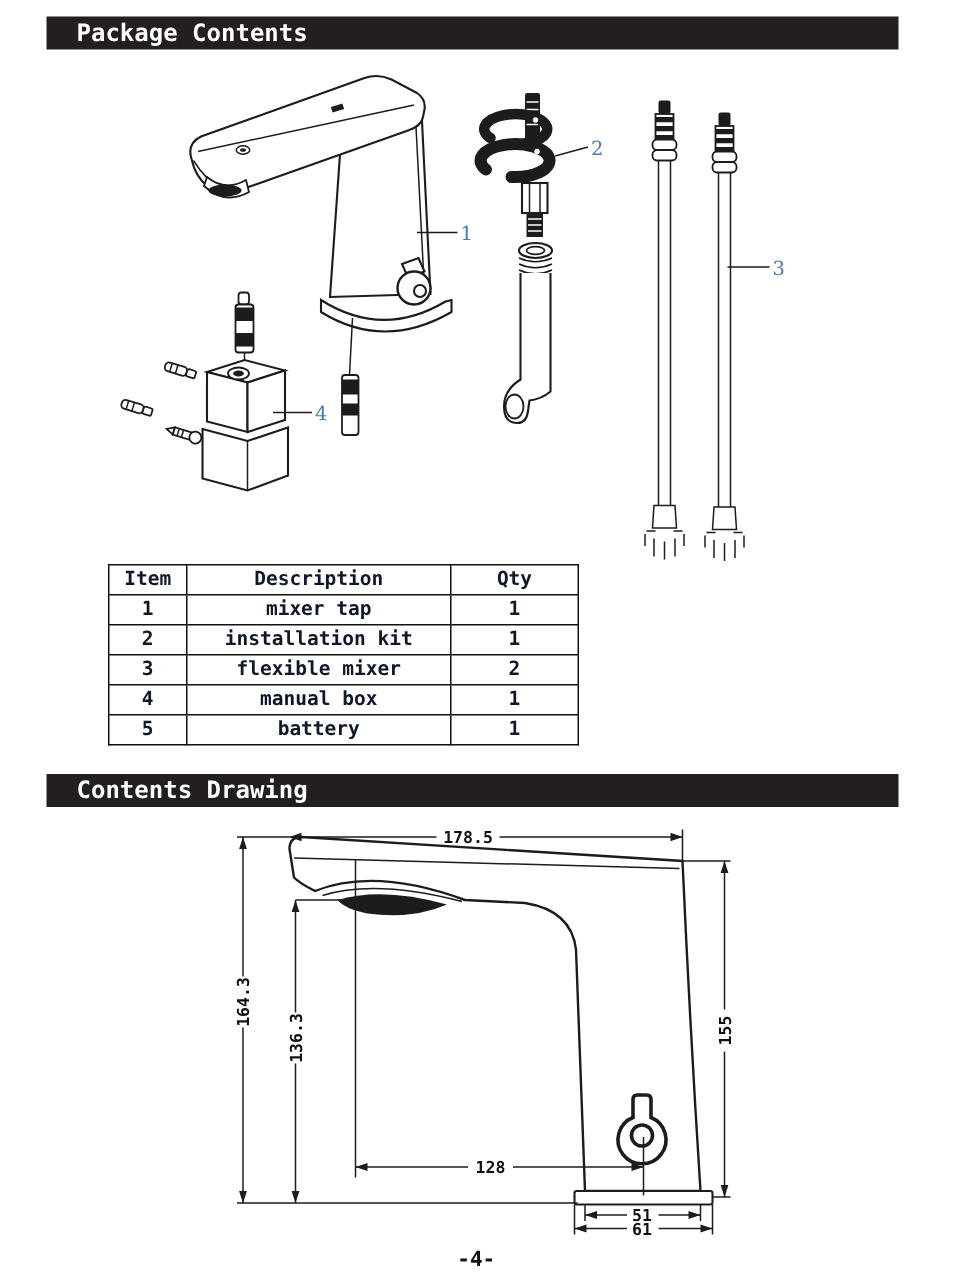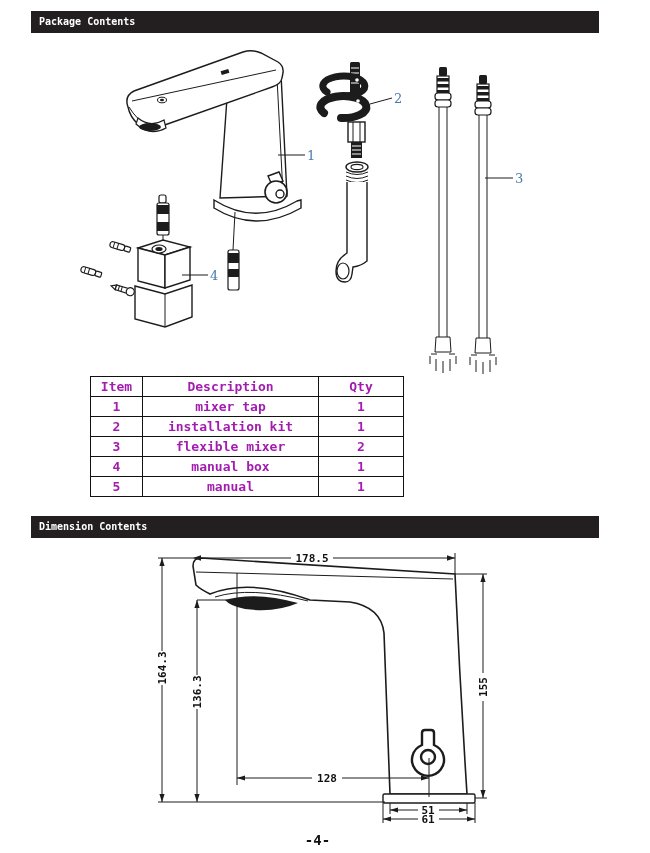--- a/index.html
+++ b/index.html
@@ -3,32 +3,32 @@
 <meta charset="utf-8">
 <style>
   html,body{margin:0;padding:0;}
   body{
     width:650px;height:853px;position:relative;background:#ffffff;
     font-family:"DejaVu Sans Mono", monospace;overflow:hidden;
   }
   .section-bar{
     position:absolute;left:31px;width:568px;height:22px;
     background:#231f20;color:#ffffff;
-    font-weight:bold;font-size:10px;line-height:22px;
-    padding-left:8px;box-sizing:border-box;letter-spacing:0px;
+    font-weight:bold;font-size:16px;line-height:22px;
+    padding-left:20px;box-sizing:border-box;letter-spacing:0px;
   }
   #bar-package{top:11px;}
   #bar-dimension{top:516px;}
   #pkg-svg{position:absolute;left:80px;top:40px;}
   #dim-svg{position:absolute;left:150px;top:545px;}
   #parts-table{
-    position:absolute;left:90px;top:376px;
+    position:absolute;left:72px;top:376px;
     border-collapse:collapse;table-layout:fixed;
     font-family:"DejaVu Sans Mono", monospace;
-    font-size:13px;font-weight:bold;color:#a21caf;border-radius:25px;
+    font-size:13px;font-weight:bold;color:#0f172a;border-radius:25px;
   }
   #parts-table td,#parts-table th{
     border:1.6px solid #111;text-align:center;vertical-align:middle;
     height:19px;padding:0 2px;overflow:hidden;white-space:nowrap;
   }
   .col-item{width:52px;}
   .col-desc{width:176px;}
   .col-qty{width:85px;}
   #page-number{
     position:absolute;left:0;top:832px;width:635px;text-align:center;
@@ -224,27 +224,27 @@
     <td>flexible mixer</td>
     <td>2</td>
   </tr>
   <tr>
     <td>4</td>
     <td>manual box</td>
     <td>1</td>
   </tr>
   <tr>
     <td>5</td>
-    <td>manual</td>
+    <td>battery</td>
     <td>1</td>
   </tr>
 </tbody>
   </table>
 
-<div class="section-bar" id="bar-dimension">Dimension Contents</div>
+<div class="section-bar" id="bar-dimension">Contents Drawing</div>
 
 <svg id="dim-svg" width="350" height="290" viewBox="0 0 350 290">
 
   <g>
 
     <path class="fillw" stroke-width="1.6" d="M43,21 Q43,13 51,13 L305,29 Q310,140 317,249 L240,249 L234,88
          Q231,62 200,57 L160,55 Q100,33 60,49 Q50,44 46,40 Z"></path>
     <line class="thin" x1="46" y1="27" x2="303" y2="34"></line>
 
     <path class="thin" d="M65,52 Q100,41 158,56"></path>

